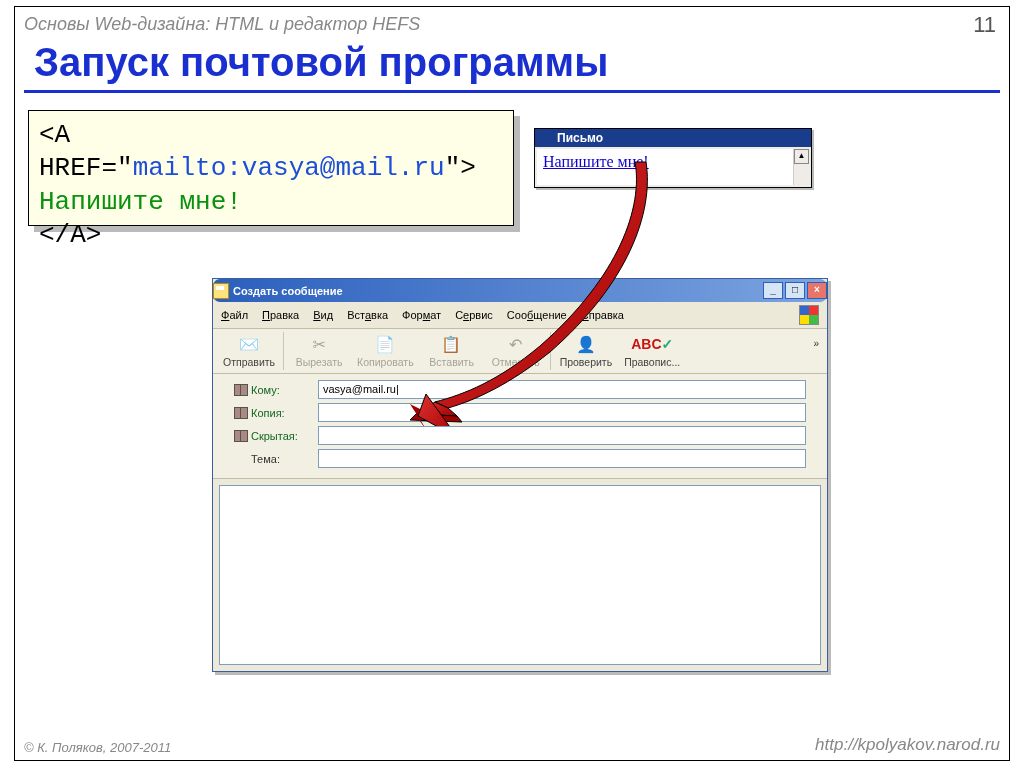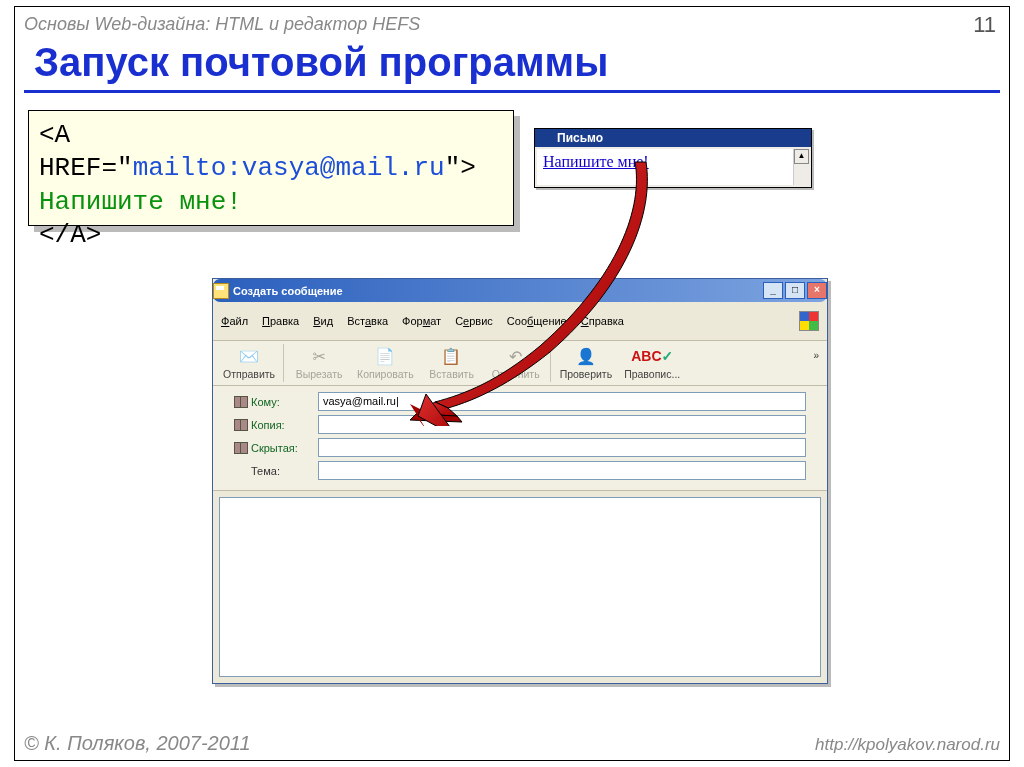--- a/index.html
+++ b/index.html
@@ -151,21 +151,21 @@
     font-size: 10px;
     line-height: 13px;
     font-family: Arial;
     color: #000;
   }
   .win-btn.close { background: #e8756a; color:#fff; font-weight:bold; }
 
   .mail-menu {
     display: flex;
     gap: 14px;
-    padding: 9px 8px;
+    padding: 3px 8px;
     border-bottom: 1px solid #c0bca8;
     align-items: center;
   }
   .mail-menu span { }
   .mail-menu .logo {
     margin-left: auto;
     width: 18px; height: 18px;
     background: conic-gradient(#e33 0 25%, #4b4 0 50%, #fd0 0 75%, #36c 0 100%);
     border:1px solid #888;
   }
@@ -231,21 +231,21 @@
     border: 1px solid #7f9db9;
     margin: 6px;
     height: 178px;
   }
 
   .footer-left {
     position: absolute;
     left: 24px; bottom: 12px;
     font-style: italic;
     color: #888;
-    font-size: 20px;
+    font-size: 13px;
   }
   .footer-right {
     position: absolute;
     right: 24px; bottom: 12px;
     font-style: italic;
     color: #888;
     font-size: 17px;
   }
 
   .arrow-svg {

